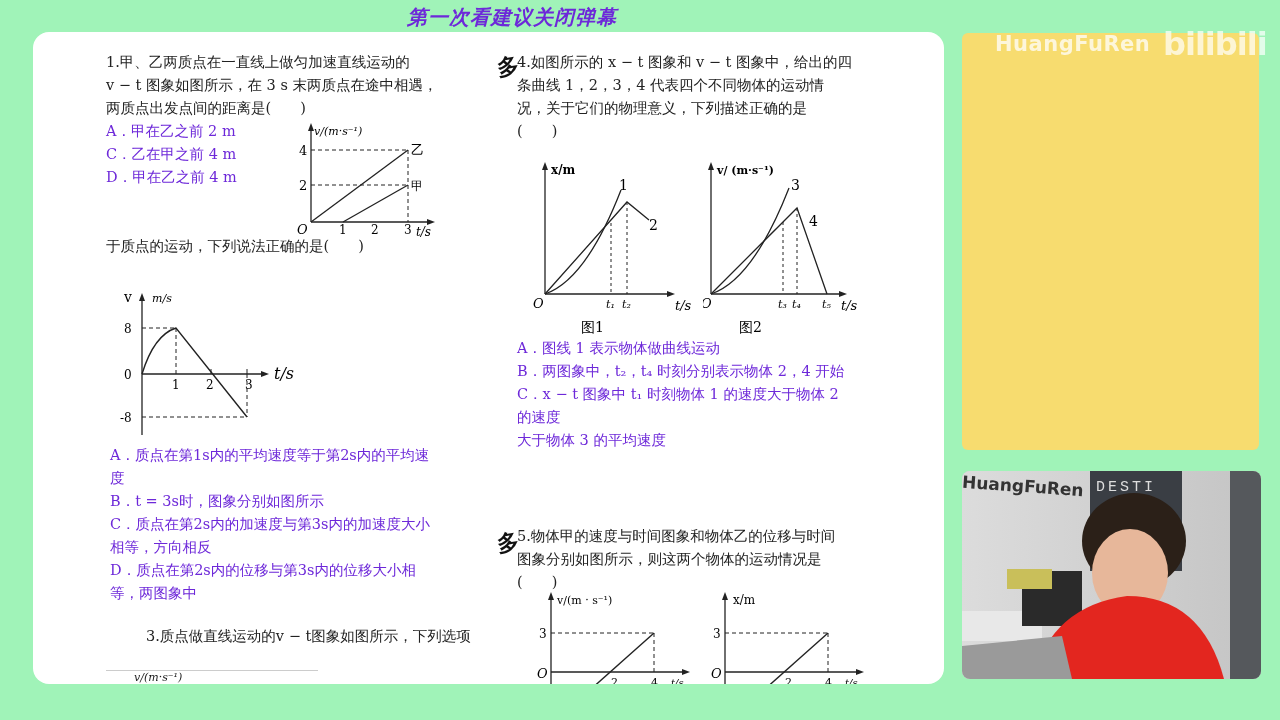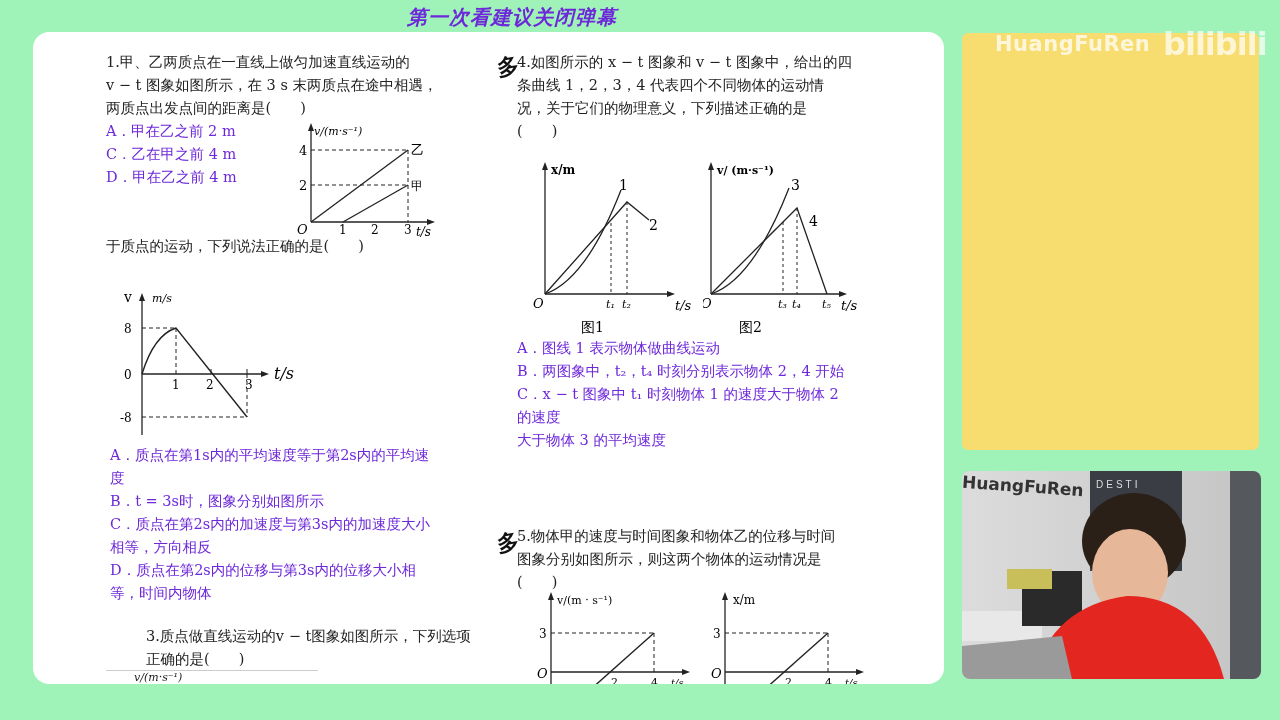--- a/index.html
+++ b/index.html
@@ -125,26 +125,25 @@
       <text x="158" y="94" font-size="16" font-style="italic" font-family="DejaVu Sans, sans-serif">t/s</text>
     </svg>
 
     <div style="position:absolute; top:412px; left:4px; width:370px;">
       <div class="opt">A．质点在第1s内的平均速度等于第2s内的平均速</div>
       <div class="opt">度</div>
       <div class="opt">B．t = 3s时，图象分别如图所示</div>
       <div class="opt">C．质点在第2s内的加速度与第3s内的加速度大小</div>
       <div class="opt">相等，方向相反</div>
       <div class="opt">D．质点在第2s内的位移与第3s内的位移大小相</div>
-      <div class="opt">等，时间内物体</div>
+      <div class="opt">等，两图象中</div>
     </div>
 
     <div style="position:absolute; top:593px; left:0; width:370px;margin-left:40px;">
       <div class="q-text">3.质点做直线运动的v − t图象如图所示，下列选项</div>
-      <div class="q-text">正确的是(　　)</div>
     </div>
     <div style="position:absolute; top:638px; left:0; width:212px; border-top:1px solid #ccc;">
       <span style="position:absolute; left:28px; top:0; font-size:11px; font-style:italic;">v/(m·s⁻¹)</span>
     </div>
   </div>
 
   <div class="col col-right">
     <span class="mark" style="left:-6px; top:20px;">多</span>
     <div style="position:absolute; top:19px; left:14px; width:380px;">
       <div class="q-text">4.如图所示的 x − t 图象和 v − t 图象中，给出的四</div>
@@ -275,14 +274,14 @@
     <rect x="0" y="140" width="80" height="30" fill="#e8e8e8"></rect>
     <rect x="60" y="100" width="60" height="55" fill="#2a2a2a"></rect>
     <rect x="45" y="98" width="45" height="20" fill="#c9bf5a"></rect>
     <ellipse cx="172" cy="70" rx="52" ry="48" fill="#2b2018"></ellipse>
     <ellipse cx="168" cy="102" rx="38" ry="44" fill="#e7b79a"></ellipse>
     <rect x="150" y="130" width="34" height="30" fill="#dca98c"></rect>
     <path d="M70,208 Q90,135 165,125 Q240,125 262,208 Z" fill="#e3261f"></path>
     <path d="M0,175 L100,165 L110,208 L0,208 Z" fill="#9a9a9a"></path>
   </svg>
   <div style="position:absolute; left:0; top:5px; font-family:'DejaVu Sans',sans-serif; font-weight:bold; font-size:17px; color:#333; transform:rotate(4deg);">HuangFuRen</div>
-  <div style="position:absolute; left:134px; top:8px; font-family:Liberation Sans, sans-serif; font-size:10px; color:#ddd; letter-spacing:3px;">DESTI</div>
+  <div style="position:absolute; left:134px; top:8px; font-family:Liberation Mono, monospace; font-size:15px; color:#ddd; letter-spacing:3px;">DESTI</div>
 </div>
 
 </body></html>

